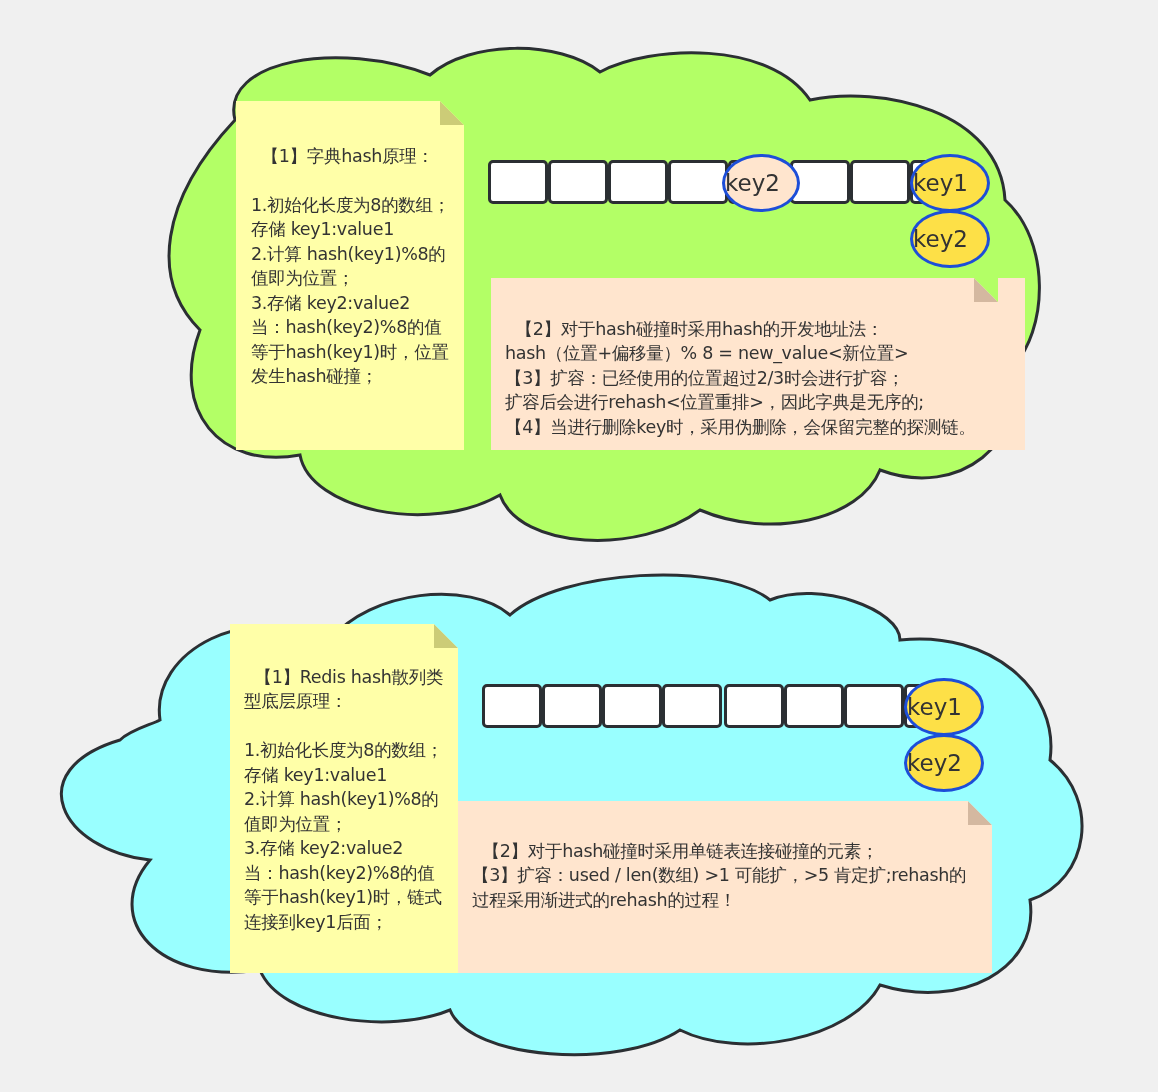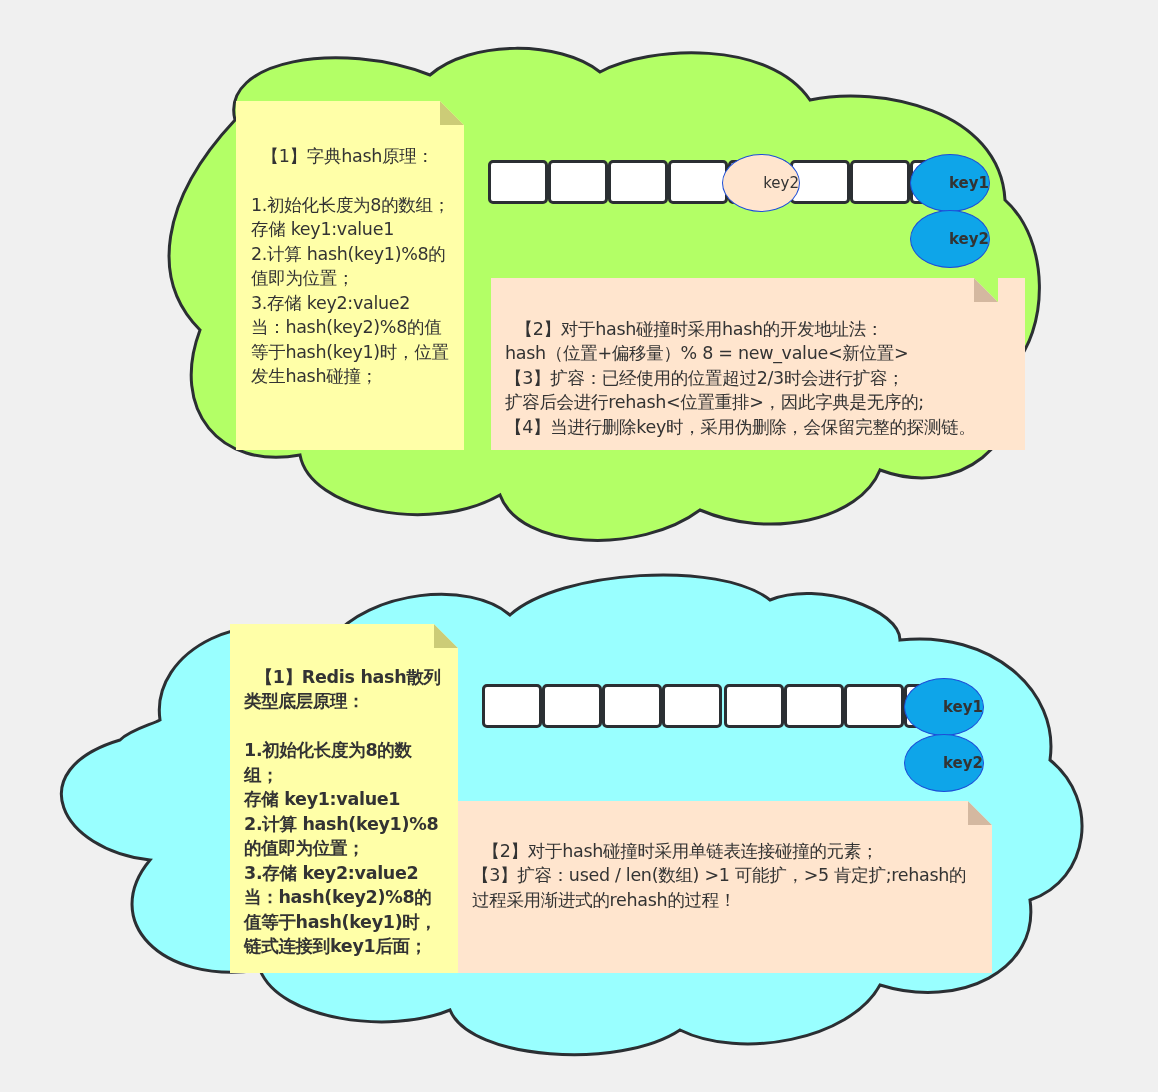--- a/index.html
+++ b/index.html
@@ -17,25 +17,25 @@
     }
     .note.yellow { background: #ffffa8; }
     .note.peach { background: #ffe5ce; }
     .slot {
       position: absolute; box-sizing: border-box;
       width: 60px; height: 44px; background: #ffffff;
       border: 3px solid #2b2f33; border-radius: 5px;
     }
     .ellipse {
       position: absolute; box-sizing: border-box;
-      border: 1px solid #1d4ed8; border-radius: 50%;
-      display: flex; align-items: center; justify-content: flex-end;
-      font-size: 15px; color: #333;
+      border: 3px solid #1d4ed8; border-radius: 50%;
+      display: flex; align-items: center; justify-content: flex-start;
+      font-size: 23px; color: #333;
     }
-    .ellipse.pink { background: #0ea5e9; width: 80px; height: 58px; font-weight: bold; }
+    .ellipse.pink { background: #fde047; width: 80px; height: 58px; }
     .ellipse.peach { background: #ffe5ce; width: 74px; height: 58px; }
     .cornertri { position: absolute; }
   </style>
 </head>
 <body>
 
 <svg class="cloud" width="1158" height="1092">
   <path d="M235,120
            C220,60 340,40 430,75
            C470,40 560,40 600,72
@@ -103,21 +103,21 @@
 <div class="ellipse peach" style="left:722px; top:154px; width:78px; height:58px;">
   <span>key2</span>
 </div>
 <div class="ellipse pink" style="left:910px; top:154px;">
   <span>key1</span>
 </div>
 <div class="ellipse pink" style="left:910px; top:210px;">
   <span>key2</span>
 </div>
 
-<div class="note yellow" style="left:230px; top:624px; width:228px; height:349px; padding:16px 14px 0 14px;font-weight:bold;">
+<div class="note yellow" style="left:230px; top:624px; width:228px; height:349px; padding:16px 14px 0 14px;">
   <span>【1】Redis hash散列类型底层原理：
 
 1.初始化长度为8的数组；
 存储 key1:value1
 2.计算 hash(key1)%8的值即为位置；
 3.存储 key2:value2
 当：hash(key2)%8的值等于hash(key1)时，链式连接到key1后面；</span>
 </div>
 <svg class="cornertri" style="left:434px; top:624px;" width="24" height="24">
   <polygon points="0,0 24,24 0,24" fill="#cccc77"></polygon>

